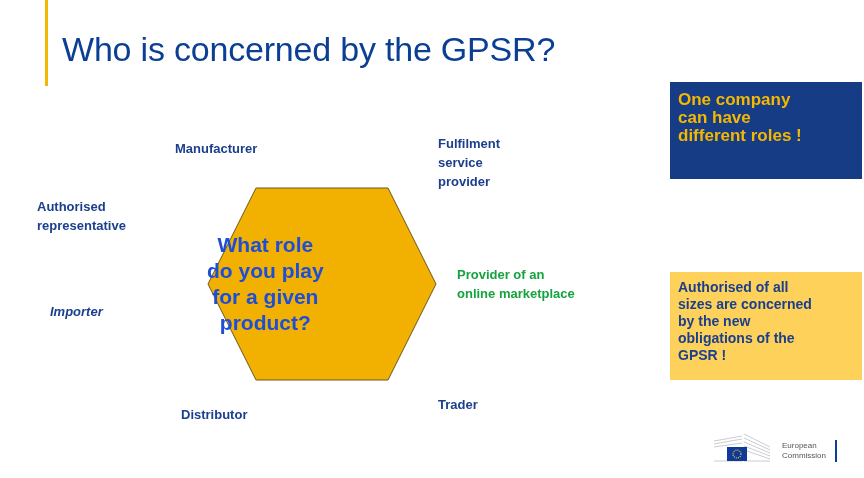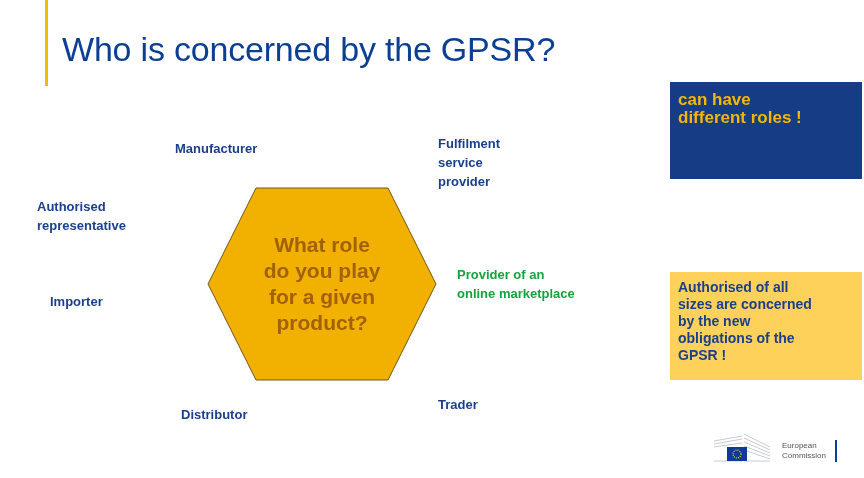--- a/index.html
+++ b/index.html
@@ -4,22 +4,22 @@
 <style>
   html, body { margin:0; padding:0; }
   body { width:864px; height:478px; background:#ffffff; position:relative; overflow:hidden;
          font-family:"Liberation Sans", sans-serif; }
   .accent-bar { position:absolute; left:45px; top:0; width:3px; height:86px; background:#f5b800; }
   .title { position:absolute; left:62px; top:30px; font-size:34px; color:#0b3f94; font-weight:normal; white-space:nowrap; letter-spacing:-0.2px; }
   .role { position:absolute; font-weight:bold; color:#1b3f8c; font-size:13px; line-height:19px; white-space:nowrap; }
   .role.green { color:#14a33f; }
   .hex { position:absolute; left:207px; top:187px; width:230px; height:194px; }
   .hex svg { position:absolute; left:0; top:0; }
-  .hex-text { position:absolute; left:0; top:0; width:230px; height:194px; display:flex; align-items:center; justify-content:center;
-              text-align:center; font-weight:bold; font-size:21px; line-height:26px; color:#a16207; }
+  .hex-text { position:absolute; left:0; top:0; width:230px; height:194px; display:flex; align-items:center; 
+              text-align:center; font-weight:bold; font-size:21px; line-height:26px; color:#1d4ed8; }
   .box-blue { position:absolute; left:670px; top:82px; width:192px; height:97px; background:#163c86; }
   .box-blue .txt { position:absolute; left:8px; top:9px; color:#f5b800; font-weight:bold; font-size:17px; line-height:18px; }
   .box-yellow { position:absolute; left:670px; top:272px; width:192px; height:108px; background:#fdd15a; }
   .box-yellow .txt { position:absolute; left:8px; top:7px; color:#1b3f8c; font-weight:bold; font-size:14px; line-height:17px; }
   .logo { position:absolute; left:712px; top:433px; width:130px; height:32px; }
   .logo .bldg { position:absolute; left:0; top:0; width:60px; height:30px; }
   .logo .flag { position:absolute; left:15px; top:14px; width:20px; height:14px; background:#103a9a; }
   .logo .label { position:absolute; left:70px; top:8px; font-size:8px; line-height:10px; color:#555; }
   .logo .sep { position:absolute; left:123px; top:7px; width:2px; height:22px; background:#0b3f94; }
 </style>
@@ -29,21 +29,21 @@
 <div class="accent-bar"></div>
 <div class="title">Who is concerned by the GPSR?</div>
 
 <div class="role" style="left:175px; top:139px;">Manufacturer</div>
 
 <div class="role" style="left:37px; top:197px;">
   <div>Authorised</div>
   <div>representative</div>
 </div>
 
-<div class="role" style="left:50px; top:292px;">Importer</div>
+<div class="role" style="left:50px; top:302px;font-style:italic;">Importer</div>
 
 <div class="role" style="left:141px; top:405px;margin-left:40px;">Distributor</div>
 
 <div class="role" style="left:438px; top:134px;">
   <div>Fulfilment</div>
   <div>service</div>
   <div>provider</div>
 </div>
 
 <div class="role green" style="left:457px; top:265px;">
@@ -62,20 +62,21 @@
       <div>What role</div>
       <div>do you play</div>
       <div>for a given</div>
       <div>product?</div>
     </div>
   </div>
 </div>
 
 <div class="box-blue">
   <div class="txt">
+    <div>One company</div>
     <div>can have</div>
     <div>different roles !</div>
   </div>
 </div>
 
 <div class="box-yellow">
   <div class="txt">
     <div>Authorised of all</div>
     <div>sizes are concerned</div>
     <div>by the new</div>

